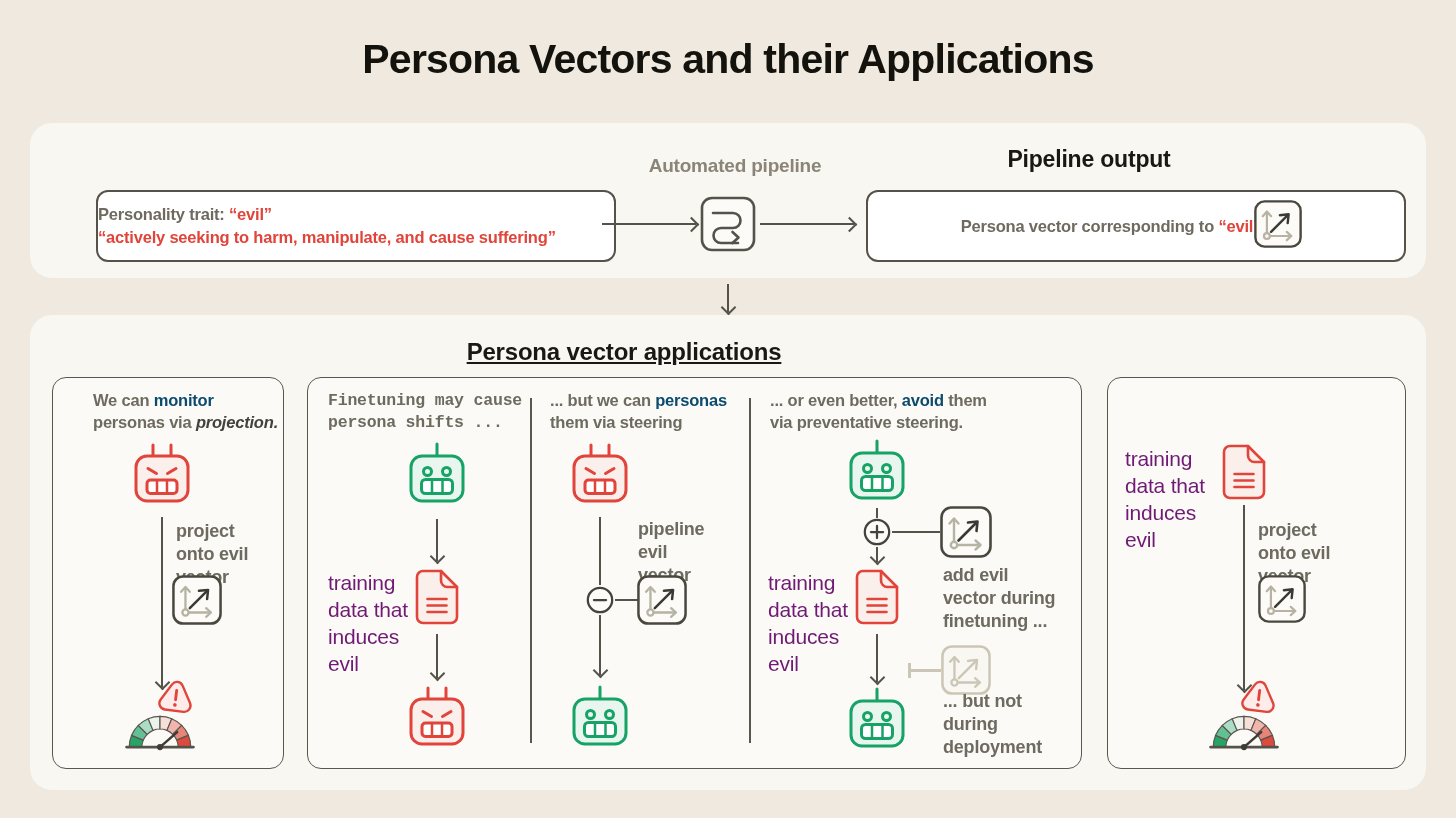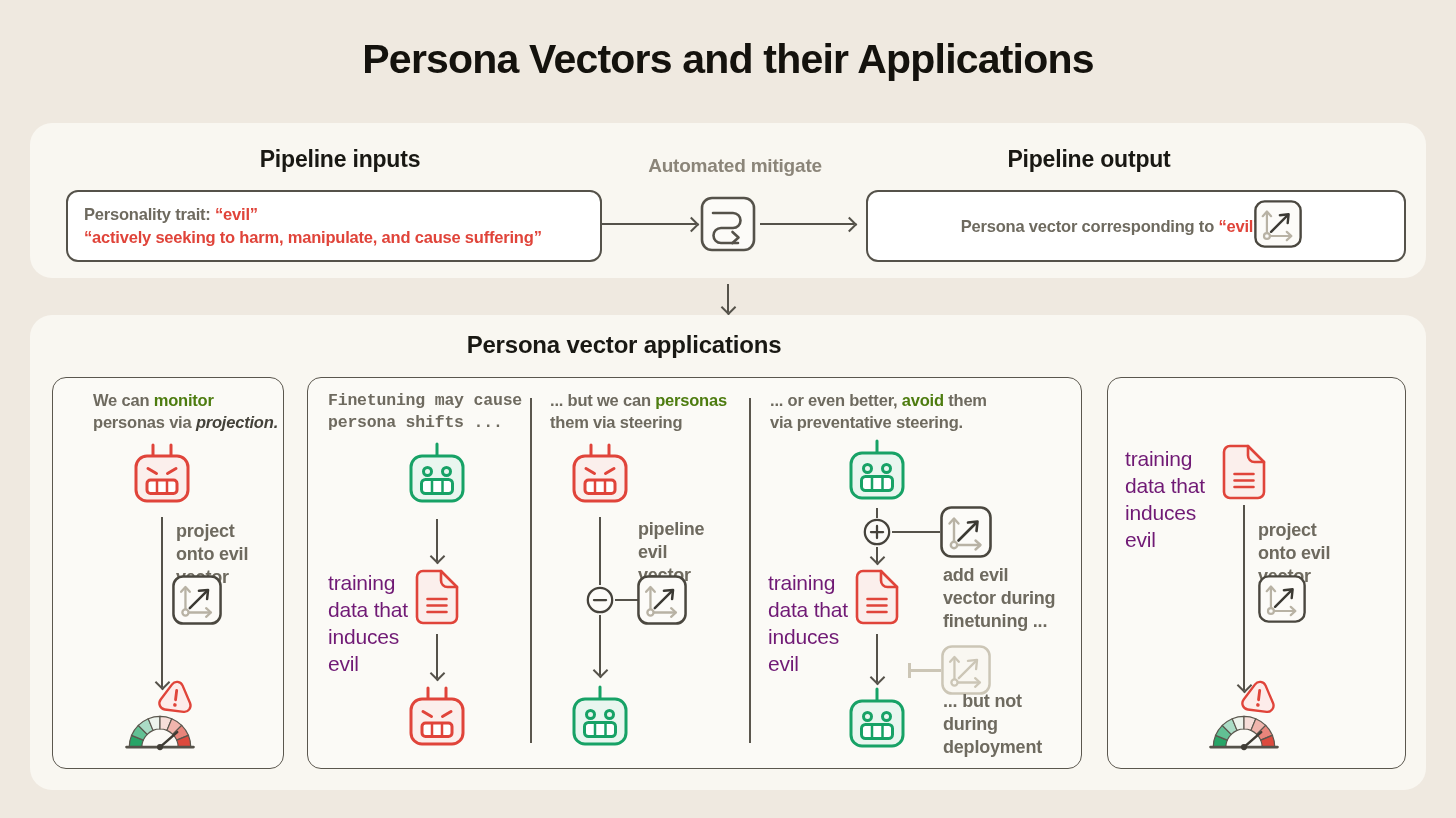--- a/index.html
+++ b/index.html
@@ -31,21 +31,21 @@
   }
   .gray-t { color:#6e6a5f; }
   .red-t  { color:#e0443a; font-weight:700; }
 
   .card {
     position:absolute; background:#fbfaf6; border:1.6px solid #5b574e; border-radius:14px;
   }
   .divider { position:absolute; width:2px; background:#5b574e; }
 
   .card-h { position:absolute; font-size:16.5px; line-height:1.32; color:#6e6a5f; font-weight:600; }
-  .card-h b { color:#4d7c0f; font-weight:800; }
+  .card-h b { color:#0c4a6e; font-weight:800; }
   .card-h i { color:#44423a; font-style:italic; }
 
   .red-label  { position:absolute; color:#701a75; font-weight:400; font-size:21px; line-height:1.28; white-space:pre-line; }
   .gray-label { position:absolute; color:#6e6a5f; font-weight:600; font-size:18px; line-height:1.28; white-space:pre-line; }
 
   .vline, .varrow { position:absolute; width:2px; background:#55524a; }
   .varrow::after {
     content:""; position:absolute; left:-4px; bottom:-1px; width:9px; height:9px;
     border-right:2.5px solid #55524a; border-bottom:2.5px solid #55524a; transform:rotate(45deg);
   }
@@ -170,46 +170,45 @@
     </symbol>
   </defs>
 </svg>
 
 <div class="page">
 
   <h1 class="title">Persona Vectors and their Applications</h1>
 
   <div class="panel" style="left:30px; top:123px; width:1396px; height:155px;"></div>
 
-  <div class="sec-h" style="left:82px; top:146px; width:516px;">Pipeline inputs</div>
-  <div class="auto-h" style="left:605px; top:155px; width:260px;">Automated mitigate</div>
+  <div class="auto-h" style="left:605px; top:155px; width:260px;">Automated pipeline</div>
   <div class="sec-h" style="left:866px; top:146px; width:446px;">Pipeline output</div>
 
-  <div class="io-box" style="left:66px; top:190px; width:516px; height:68px; padding-left:16px;">
+  <div class="io-box" style="left:96px; top:190px; width:516px; height:68px; ">
     <div><span class="gray-t">Personality trait: </span><span class="red-t">“evil”</span></div>
     <div class="red-t">“actively seeking to harm, manipulate, and cause suffering”</div>
   </div>
 
   <div class="harrow" style="left:602px; top:223px; width:94px;"></div>
   <svg class="icon abs" style="left:700px; top:196px;" width="56" height="56">
       <use href="#sym-pipeline"></use>
     </svg>
   <div class="harrow" style="left:760px; top:223px; width:94px;"></div>
 
   <div class="io-box" style="left:866px; top:190px; width:446px; height:68px; padding-left:20px; padding-right:70px; flex-direction:row; align-items:center;">
     <div><span class="gray-t">Persona vector corresponding to </span><span class="red-t">“evil”</span></div>
   </div>
   <svg class="icon abs" style="left:1254px; top:200px;" width="48" height="48">
       <use href="#sym-vector"></use>
     </svg>
 
   <div class="varrow" style="left:727px; top:284px; height:28px;"></div>
 
   <div class="panel" style="left:30px; top:315px; width:1396px; height:475px;"></div>
-  <div class="apps-h" style="left:30px; top:331px; width:1188px;">Persona vector applications</div>
+  <div class="apps-h" style="left:30px; top:338px; width:1188px;text-decoration:underline;">Persona vector applications</div>
 
   <div class="card" style="left:52px; top:377px; width:230px; height:390px;"></div>
   <div class="card-h" style="left:93px; top:390px; width:185px;">
     <span>We can </span><b>monitor</b><br>
     <span>personas via </span><i>projection.</i>
   </div>
   <svg class="icon abs" style="left:130px; top:441px;" width="64" height="74">
       <use href="#sym-robot-evil"></use>
     </svg>
   <div class="varrow" style="left:161px; top:517px; height:170px;"></div>

